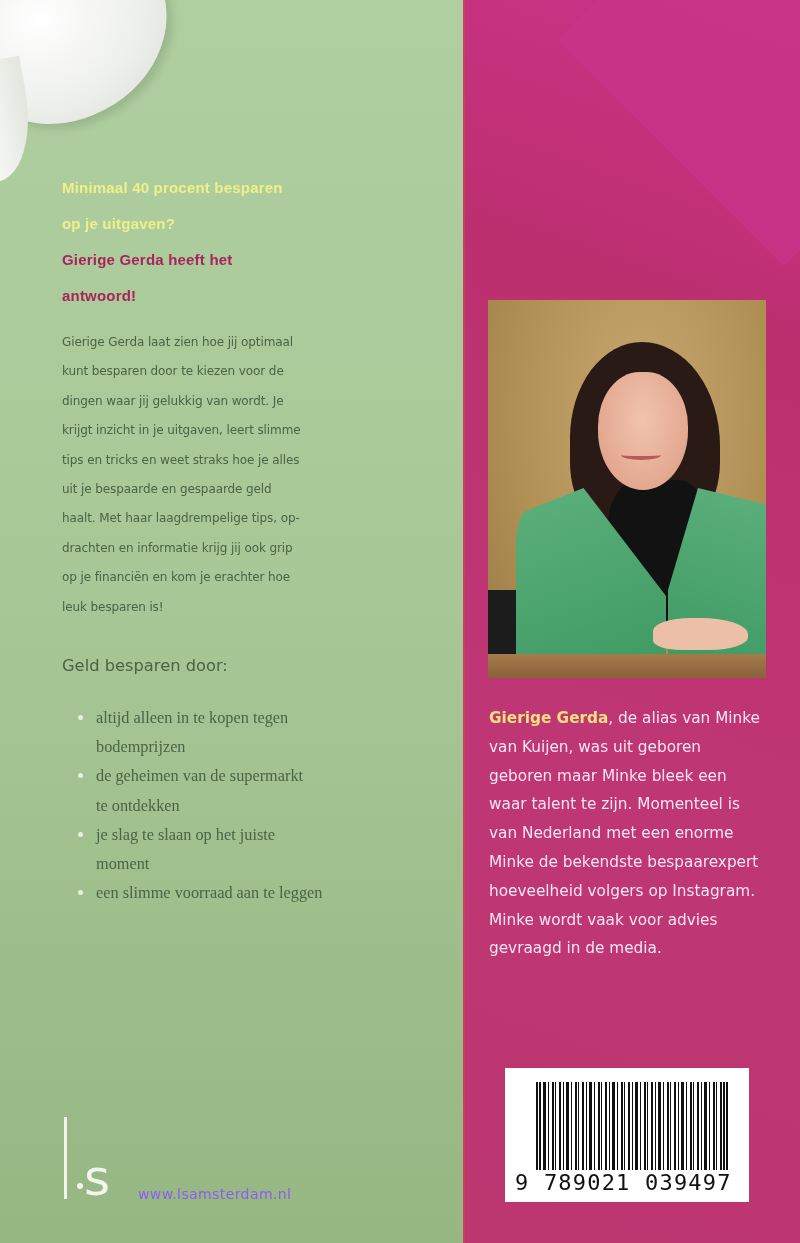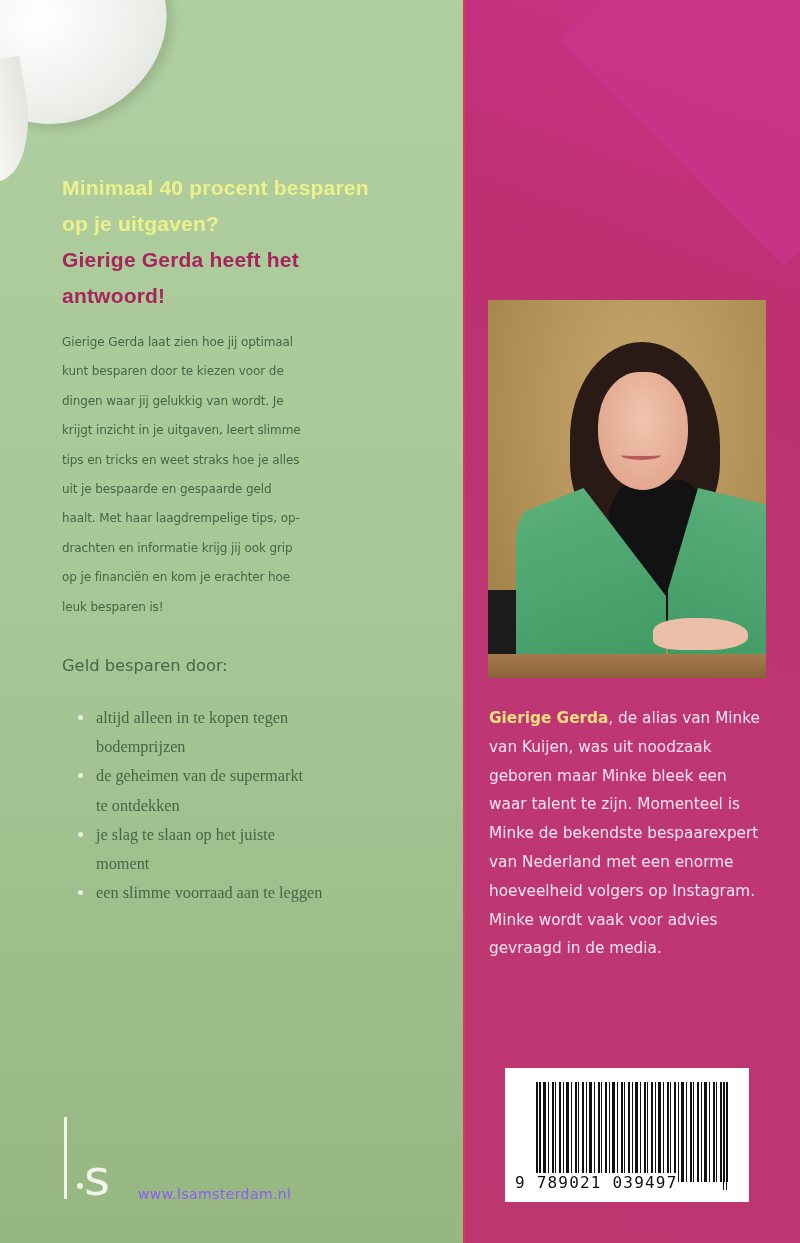--- a/index.html
+++ b/index.html
@@ -37,21 +37,21 @@
     opacity: 0.8;
   }
   .spine-line {
     position: absolute; left: 463px; top: 0; width: 2px; height: 1243px;
     background: #c8405a;
   }
 
   .headline {
     position: absolute; left: 62px; top: 170px; width: 380px;
     font-family: "Liberation Sans", sans-serif; font-weight: bold;
-    font-size: 21px; line-height: 36px; letter-spacing: 0.2px;
+    font-size: 15px; line-height: 36px; letter-spacing: 0.2px;
   }
   .headline .yellow { color: #eef08a; display: block; }
   .headline .magenta { color: #a8245c; display: block; }
 
   .intro {
     position: absolute; left: 62px; top: 328px; width: 380px;
     font-family: "DejaVu Sans", sans-serif; font-size: 12px; line-height: 29.4px;
     color: #4a6446; letter-spacing: -0.1px;
   }
   .list-title {
@@ -149,21 +149,21 @@
         #111 4px 5px, transparent 5px 7px,
         #111 7px 10px, transparent 10px 12px,
         #111 12px 13px, transparent 13px 16px,
         #111 16px 18px, transparent 18px 19px,
         #111 19px 20px, transparent 20px 23px);
   }
   .barcode-guard-l { position: absolute; left: 31px; top: 14px; width: 1px; height: 108px; background:#111; box-shadow: 3px 0 0 #111; }
   .barcode-guard-r { position: absolute; left: 221px; top: 14px; width: 1px; height: 108px; background:#111; box-shadow: -3px 0 0 #111; }
   .barcode-digits {
     position: absolute; left: 10px; top: 104px; width: 230px;
-    font-family: "DejaVu Sans Mono", monospace; font-size: 16px; line-height: 22px; color: #111;
+    font-family: "DejaVu Sans Mono", monospace; font-size: 22px; line-height: 22px; color: #111;
     letter-spacing: 1.2px; white-space: pre;
   }
   .barcode-digits span { background: #fff; }
 </style>
 </head>
 <body>
 
 <div class="left-panel">
   <div class="paper-roll"></div>
   <div class="paper-roll-2"></div>
@@ -232,25 +232,25 @@
   <div class="photo-jacket-left"></div>
   <div class="photo-jacket-right"></div>
   <div class="photo-face"></div>
   <div class="photo-smile"></div>
   <div class="photo-table"></div>
   <div class="photo-hand"></div>
 </div>
 
 <div class="bio">
   <div><span class="name">Gierige Gerda</span><span>, de alias van Minke</span></div>
-  <div>van Kuijen, was uit noodzaak</div>
+  <div>van Kuijen, was uit geboren</div>
   <div>geboren maar Minke bleek een</div>
   <div>waar talent te zijn. Momenteel is</div>
+  <div>van Nederland met een enorme</div>
   <div>Minke de bekendste bespaarexpert</div>
-  <div>van Nederland met een enorme</div>
   <div>hoeveelheid volgers op Instagram.</div>
   <div>Minke wordt vaak voor advies</div>
   <div>gevraagd in de media.</div>
 </div>
 
 <div class="barcode">
   <div class="barcode-bars"></div>
   <div class="barcode-guard-l"></div>
   <div class="barcode-guard-r"></div>
   <div class="barcode-digits"><span>9 789021 039497</span></div>

